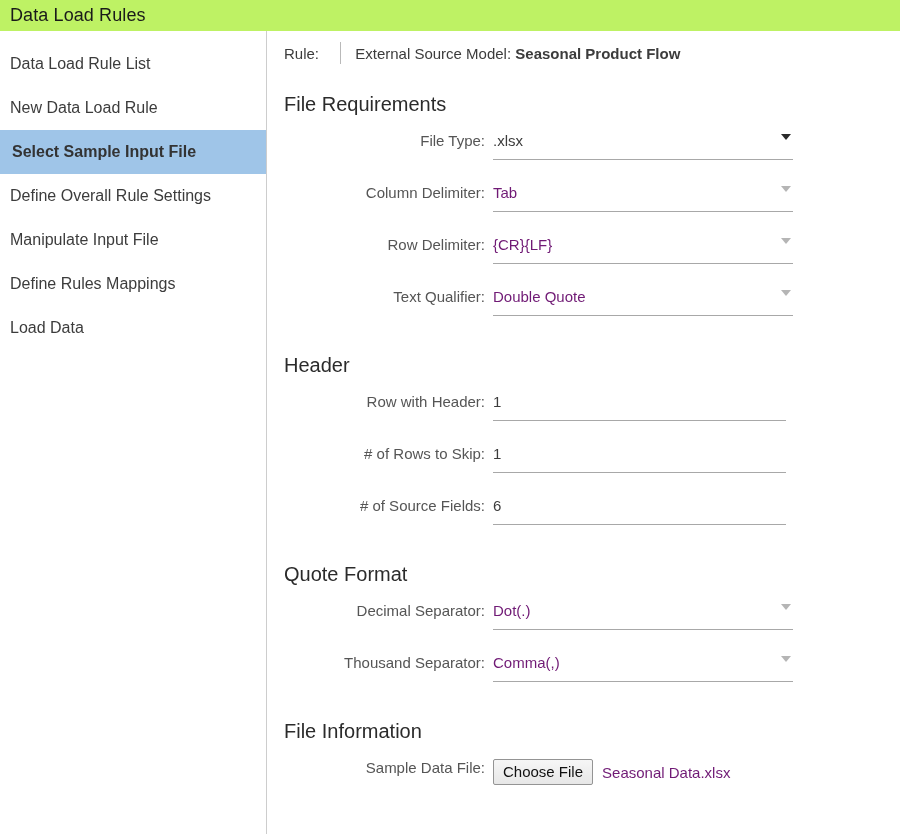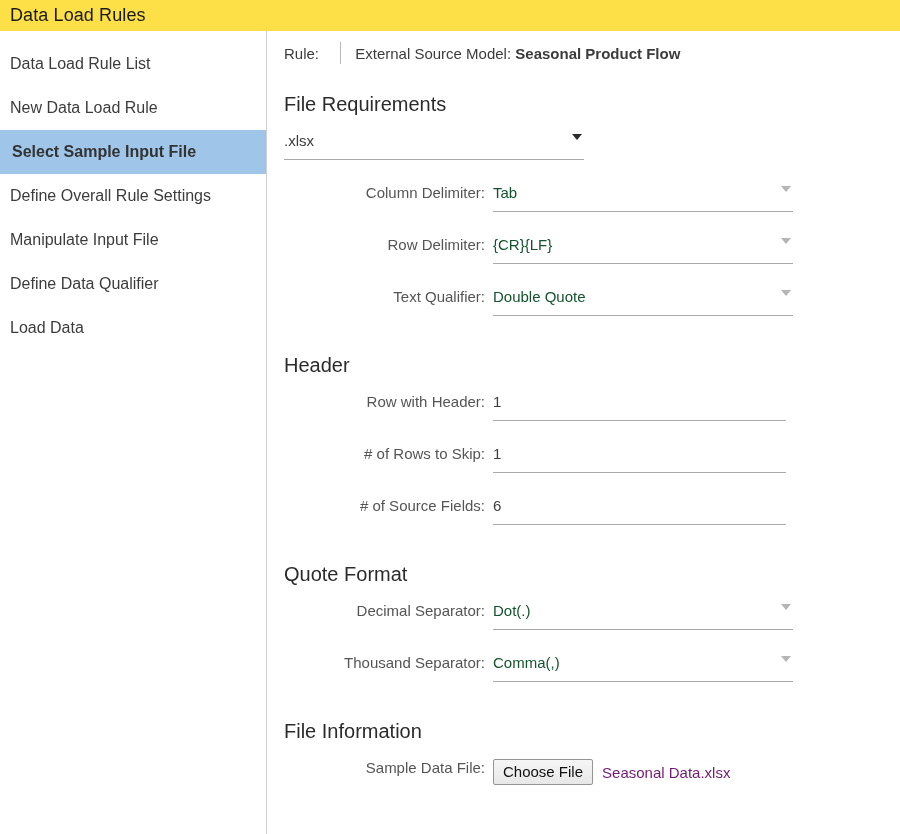--- a/index.html
+++ b/index.html
@@ -12,21 +12,21 @@
     height: 834px;
     background: #ffffff;
     font-family: "Liberation Sans", sans-serif;
     color: #3c3c3c;
     overflow: hidden;
   }
 
   
   #titlebar {
     height: 31px;
-    background: #fde047;
+    background: #bef264;
     display: flex;
     align-items: center;
     padding-left: 10px;
     box-sizing: border-box;
   }
   #titlebar-text {
     font-size: 18px;
     color: #1a1a1a;
     letter-spacing: .1px;
   }
@@ -126,21 +126,21 @@
   .field-control.w-text   { width: 293px; }
 
   .field-value {
     font-size: 15px;
     line-height: 22px;
     padding-top: 2px;
     color: #3c3c3c;
     white-space: nowrap;
     overflow: hidden;
   }
-  .field-value.disabled { color: #14532d; }
+  .field-value.disabled { color: #701a75; }
 
   .caret {
     position: absolute;
     right: 2px;
     top: 6px;
     width: 0;
     height: 0;
     border-left: 5px solid transparent;
     border-right: 5px solid transparent;
     border-top: 6px solid #2b2b2b;
@@ -186,41 +186,42 @@
     <div class="nav-item selected">
       <span>Select Sample Input File</span>
     </div>
     <div class="nav-item">
       <span>Define Overall Rule Settings</span>
     </div>
     <div class="nav-item">
       <span>Manipulate Input File</span>
     </div>
     <div class="nav-item">
-      <span>Define Data Qualifier</span>
+      <span>Define Rules Mappings</span>
     </div>
     <div class="nav-item">
       <span>Load Data</span>
     </div>
   </div>
 
   <div id="main">
 
     <div id="ctx-bar">
       <span class="ctx-label">Rule:</span>
       <span>&nbsp;</span>
       <span id="ctx-sep"></span>
       <span class="ctx-label">External Source Model:</span>
       <span>&nbsp;</span>
       <span class="ctx-value">Seasonal Product Flow</span>
     </div>
 
     <div class="section-title">File Requirements</div>
 
     <div class="field-row">
+      <div class="field-label">File Type:</div>
       <div class="field-control w-select">
         <div class="field-value">.xlsx</div>
         <span class="caret"></span>
       </div>
     </div>
 
     <div class="field-row">
       <div class="field-label">Column Delimiter:</div>
       <div class="field-control w-select">
         <div class="field-value disabled">Tab</div>

